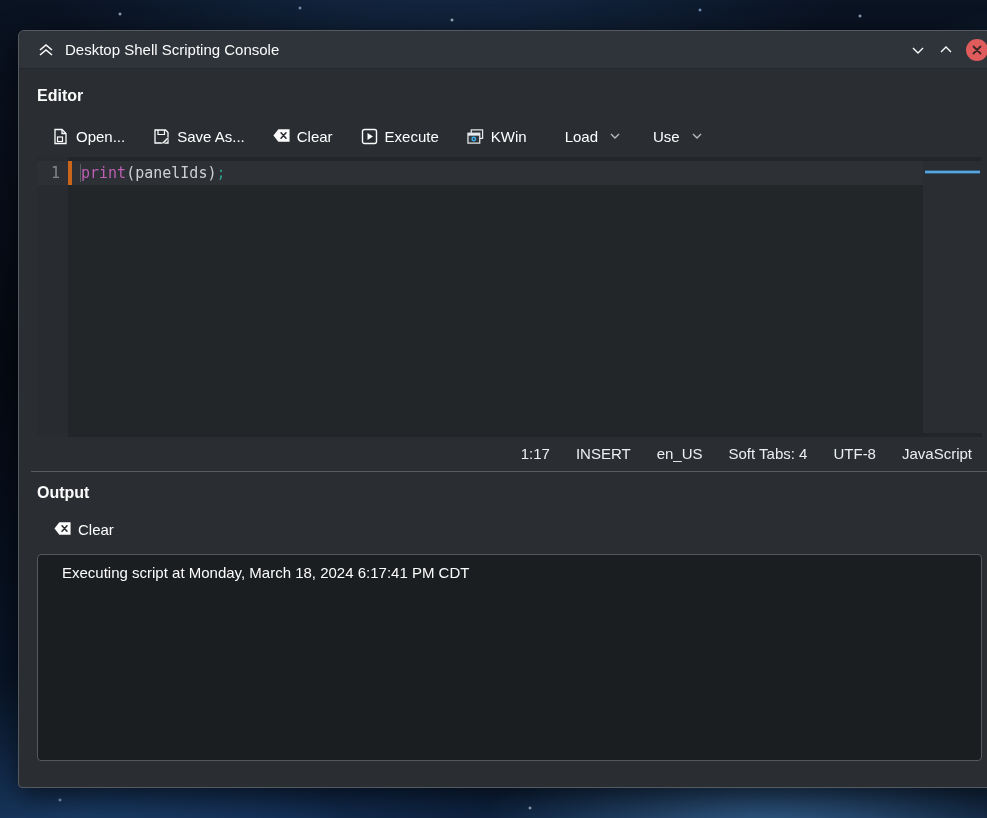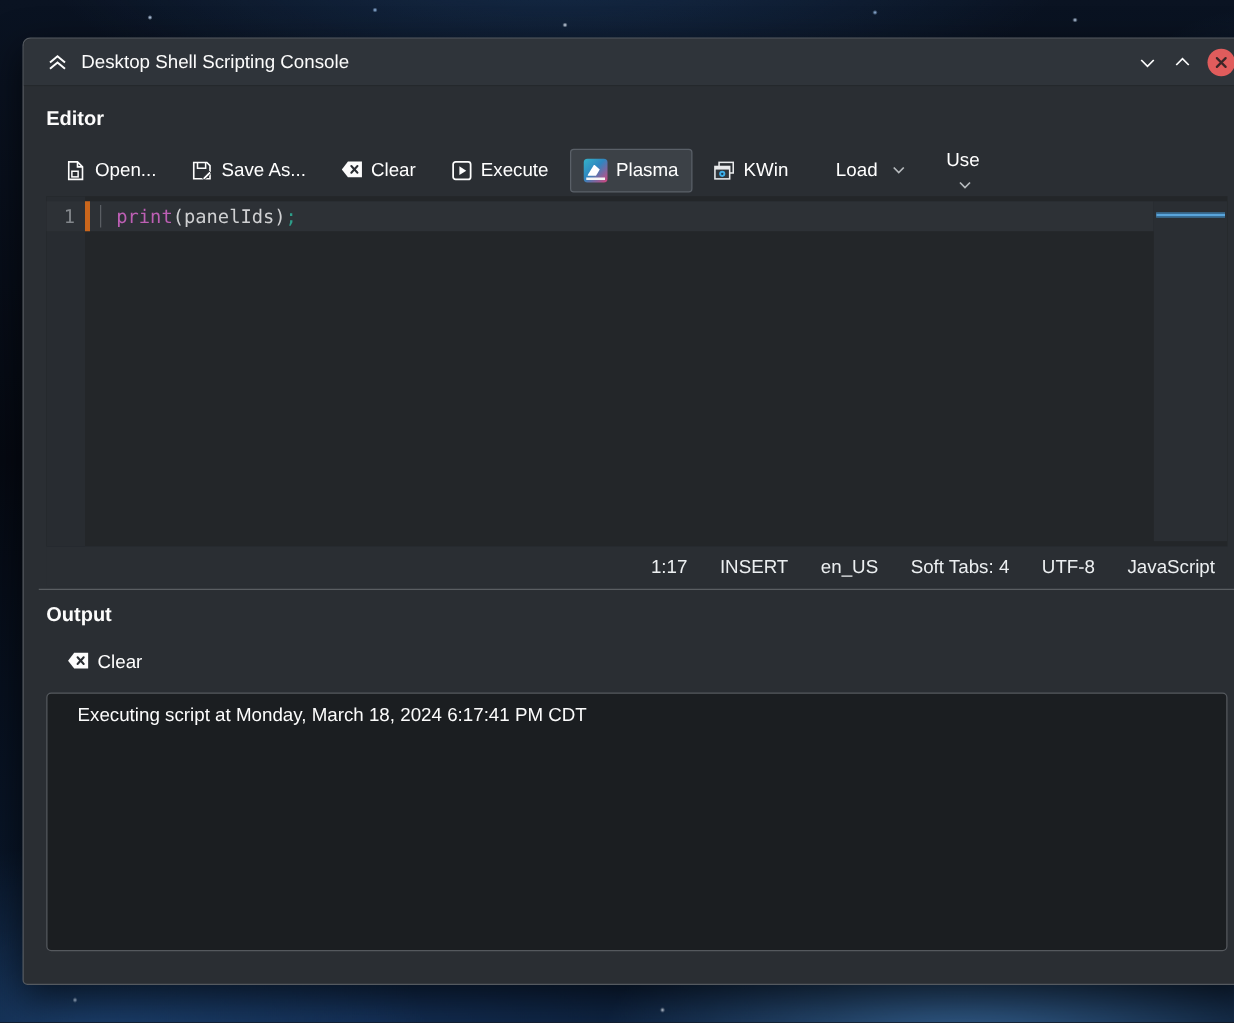--- a/index.html
+++ b/index.html
@@ -82,21 +82,21 @@
   
   .editor {
     position: relative; height: 280px; flex: 0 0 280px;
     background: #232629; overflow: hidden;
     font-family: "DejaVu Sans Mono", monospace; font-size: 15px;
   }
   .gutter { position: absolute; left: 0; top: 0; bottom: 0; width: 31px; background: #282c31; }
   .code-row { position: absolute; left: 0; top: 4px; right: 59px; height: 24px; background: #2d3136; display: flex; align-items: center; }
   .line-no { width: 31px; flex: 0 0 31px; text-align: right; padding-right: 8px; color: #83878c; }
   .mod-marker { width: 4px; flex: 0 0 4px; height: 24px; background: #ca661c; }
-  .code-text { padding-left: 12px; border-left: 1px solid #5a5e63; margin-left: 8px; height: 18px; line-height: 18px; display:flex; align-items:center; }
+  .code-text { border-left: 1px solid #5a5e63; margin-left: 8px; height: 18px; line-height: 18px; display:flex; align-items:center; }
   .tok-fn { color: #bd5fb4; }
   .tok-punct { color: #cfd0d2; }
   .tok-semi { color: #2e9e8a; }
   .minimap { position: absolute; right: 0; top: 4px; bottom: 4px; width: 59px; background: #2a2e33; }
   .minimap-line { position: absolute; left: 2px; right: 2px; top: 9px; height: 4px; background: #5aa5db; border-top: 1px solid #2d5a7d; border-bottom: 1px solid #2d5a7d; }
 
   
   .statusbar {
     height: 32px; flex: 0 0 32px; display: flex; align-items: center; justify-content: flex-end;
     gap: 26px; padding-right: 10px; color: #eceff1; font-size: 15px; background: #2a2e33;
@@ -189,24 +189,20 @@
       <span class="tool-btn">
         <span class="icon16">
           <svg width="17" height="17" viewBox="0 0 17 17">
             <rect x="1.5" y="1.5" width="14" height="14" rx="2" fill="none" stroke="#fcfcfc" stroke-width="1.4"></rect>
             <path d="M6.5 5 L12 8.5 L6.5 12 Z" fill="#fcfcfc"></path>
           </svg>
         </span>
         <span>Execute</span>
       </span>
 
-      <span class="tool-btn checked">
-        <span class="plasma-logo"></span>
-        <span>Plasma</span>
-      </span>
 
       <span class="tool-btn">
         <span class="icon16">
           <svg width="18" height="17" viewBox="0 0 18 17">
             <rect x="4.5" y="1.5" width="12" height="9" fill="none" stroke="#e8eaec" stroke-width="1.3"></rect>
             <rect x="1" y="5" width="12.5" height="10.5" fill="#31363b" stroke="#e8eaec" stroke-width="1.3"></rect>
             <rect x="1" y="5" width="12.5" height="2.6" fill="#e8eaec"></rect>
             <circle cx="7.2" cy="11.2" r="2.6" fill="#3daee9"></circle>
             <circle cx="7.2" cy="11.2" r="1" fill="#1b3d55"></circle>
           </svg>
@@ -216,21 +212,21 @@
 
       <span class="tool-btn" style="margin-left:16px;">
         <span>Load</span>
         <span class="chev">
           <svg width="12" height="8" viewBox="0 0 12 8">
               <path d="M2 2 L6 6 L10 2" fill="none" stroke="#b6babd" stroke-width="1.4"></path>
             </svg>
         </span>
       </span>
 
-      <span class="tool-btn" style="margin-left:10px;flex-direction:column;">
+      <span class="tool-btn" style="margin-left:10px;">
         <span>Use</span>
         <span class="chev">
           <svg width="12" height="8" viewBox="0 0 12 8">
               <path d="M2 2 L6 6 L10 2" fill="none" stroke="#b6babd" stroke-width="1.4"></path>
             </svg>
         </span>
       </span>
     </div>
 
     <div class="editor">

